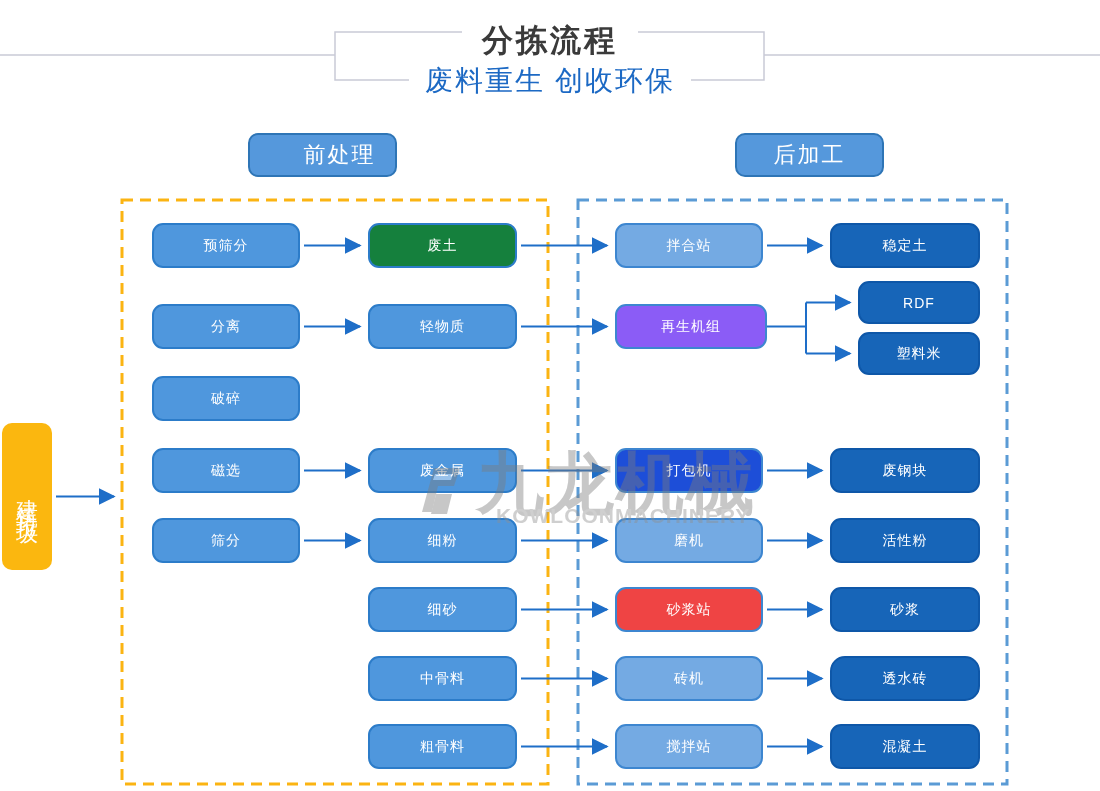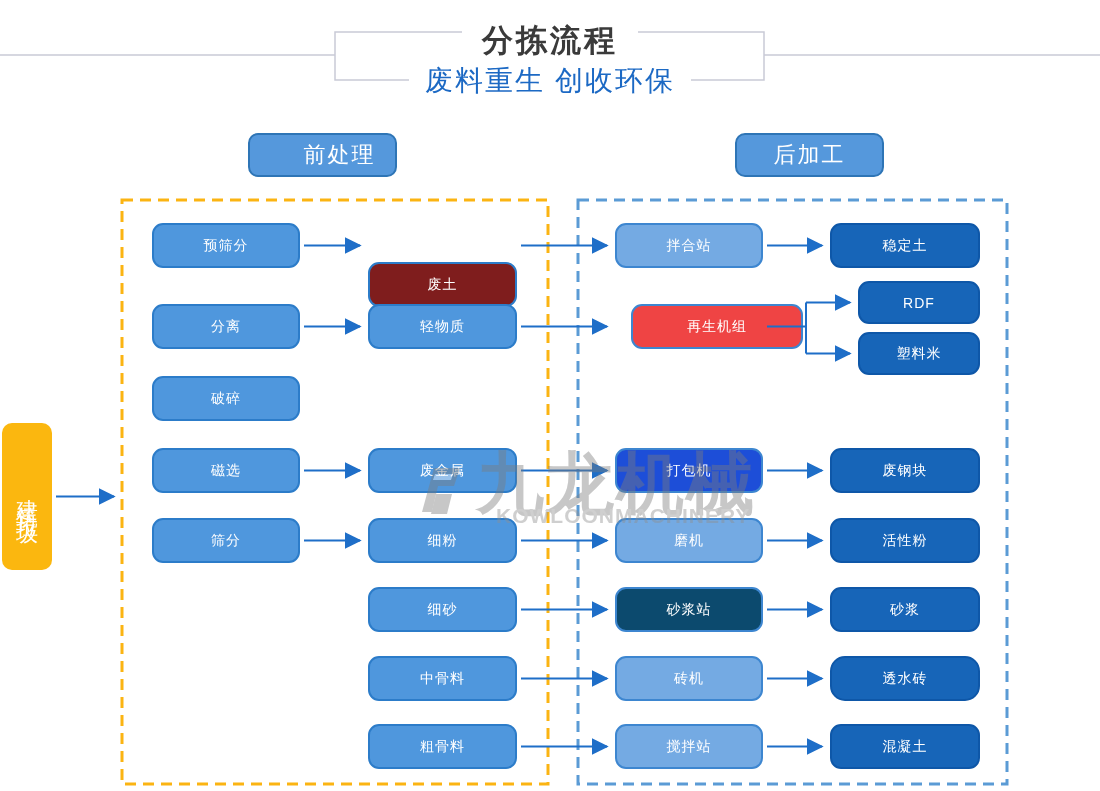--- a/index.html
+++ b/index.html
@@ -68,32 +68,32 @@
   <div class="hdr-btn" id="post-btn" style="left: 735px; top: 133px; width: 149px; height: 44px; background: rgb(85, 152, 220); border-color: rgb(46, 117, 182);">后加工</div>
 
   <div class="source-box" id="source-box" style="background: rgb(251, 183, 15);">建筑垃圾</div>
 
   <div id="nodes">
       <div class="node" style="left: 152px; top: 223px; width: 148px; height: 45px; background: rgb(79, 151, 221); border-color: rgb(44, 124, 201);">预筛分</div>
       <div class="node" style="left: 152px; top: 304px; width: 148px; height: 45px; background: rgb(79, 151, 221); border-color: rgb(44, 124, 201);">分离</div>
       <div class="node" style="left: 152px; top: 376px; width: 148px; height: 45px; background: rgb(79, 151, 221); border-color: rgb(44, 124, 201);">破碎</div>
       <div class="node" style="left: 152px; top: 448px; width: 148px; height: 45px; background: rgb(79, 151, 221); border-color: rgb(44, 124, 201);">磁选</div>
       <div class="node" style="left: 152px; top: 518px; width: 148px; height: 45px; background: rgb(79, 151, 221); border-color: rgb(44, 124, 201);">筛分</div>
-      <div class="node" style="left: 368px; top: 223px; width: 149px; height: 45px; background: #7f1d1d; border-color: rgb(44, 124, 201); margin-top: 39px;">废土</div>
+      <div class="node" style="left: 368px; top: 223px; width: 149px; height: 45px; background: #15803d; border-color: rgb(44, 124, 201);">废土</div>
       <div class="node" style="left: 368px; top: 304px; width: 149px; height: 45px; background: rgb(79, 151, 221); border-color: rgb(44, 124, 201);">轻物质</div>
       <div class="node" style="left: 368px; top: 448px; width: 149px; height: 45px; background: rgb(79, 151, 221); border-color: rgb(44, 124, 201);">废金属</div>
       <div class="node" style="left: 368px; top: 518px; width: 149px; height: 45px; background: rgb(79, 151, 221); border-color: rgb(44, 124, 201);">细粉</div>
       <div class="node" style="left: 368px; top: 587px; width: 149px; height: 45px; background: rgb(79, 151, 221); border-color: rgb(44, 124, 201);">细砂</div>
       <div class="node" style="left: 368px; top: 656px; width: 149px; height: 45px; background: rgb(79, 151, 221); border-color: rgb(44, 124, 201);">中骨料</div>
       <div class="node" style="left: 368px; top: 724px; width: 149px; height: 45px; background: rgb(79, 151, 221); border-color: rgb(44, 124, 201);">粗骨料</div>
       <div class="node" style="left: 615px; top: 223px; width: 148px; height: 45px; background: rgb(116, 170, 227); border-color: rgb(61, 134, 208);">拌合站</div>
-      <div class="node" style="left: 615px; top: 304px; width: 172px; height: 45px; background: #ef4444; border-color: rgb(61, 134, 208); margin-left: 16px;">再生机组</div>
+      <div class="node" style="left: 615px; top: 304px; width: 152px; height: 45px; background: #8b5cf6; border-color: rgb(61, 134, 208);">再生机组</div>
       <div class="node" style="left: 615px; top: 448px; width: 148px; height: 45px; background: #1d4ed8; border-color: rgb(61, 134, 208);">打包机</div>
       <div class="node" style="left: 615px; top: 518px; width: 148px; height: 45px; background: rgb(116, 170, 227); border-color: rgb(61, 134, 208);">磨机</div>
-      <div class="node" style="left: 615px; top: 587px; width: 148px; height: 45px; background: #0c4a6e; border-color: rgb(61, 134, 208);">砂浆站</div>
+      <div class="node" style="left: 615px; top: 587px; width: 148px; height: 45px; background: #ef4444; border-color: rgb(61, 134, 208);">砂浆站</div>
       <div class="node" style="left: 615px; top: 656px; width: 148px; height: 45px; background: rgb(116, 170, 227); border-color: rgb(61, 134, 208);">砖机</div>
       <div class="node" style="left: 615px; top: 724px; width: 148px; height: 45px; background: rgb(116, 170, 227); border-color: rgb(61, 134, 208);">搅拌站</div>
       <div class="node" style="left: 830px; top: 223px; width: 150px; height: 45px; background: rgb(23, 101, 184); border-color: rgb(14, 87, 168);">稳定土</div>
       <div class="node" style="left: 858px; top: 281px; width: 122px; height: 43px; background: rgb(23, 101, 184); border-color: rgb(14, 87, 168);">RDF</div>
       <div class="node" style="left: 858px; top: 332px; width: 122px; height: 43px; background: rgb(23, 101, 184); border-color: rgb(14, 87, 168);">塑料米</div>
       <div class="node" style="left: 830px; top: 448px; width: 150px; height: 45px; background: rgb(23, 101, 184); border-color: rgb(14, 87, 168);">废钢块</div>
       <div class="node" style="left: 830px; top: 518px; width: 150px; height: 45px; background: rgb(23, 101, 184); border-color: rgb(14, 87, 168);">活性粉</div>
       <div class="node" style="left: 830px; top: 587px; width: 150px; height: 45px; background: rgb(23, 101, 184); border-color: rgb(14, 87, 168);">砂浆</div>
       <div class="node" style="left: 830px; top: 656px; width: 150px; height: 45px; background: rgb(23, 101, 184); border-color: rgb(14, 87, 168); border-radius: 15px;">透水砖</div>
       <div class="node" style="left: 830px; top: 724px; width: 150px; height: 45px; background: rgb(23, 101, 184); border-color: rgb(14, 87, 168);">混凝土</div>

